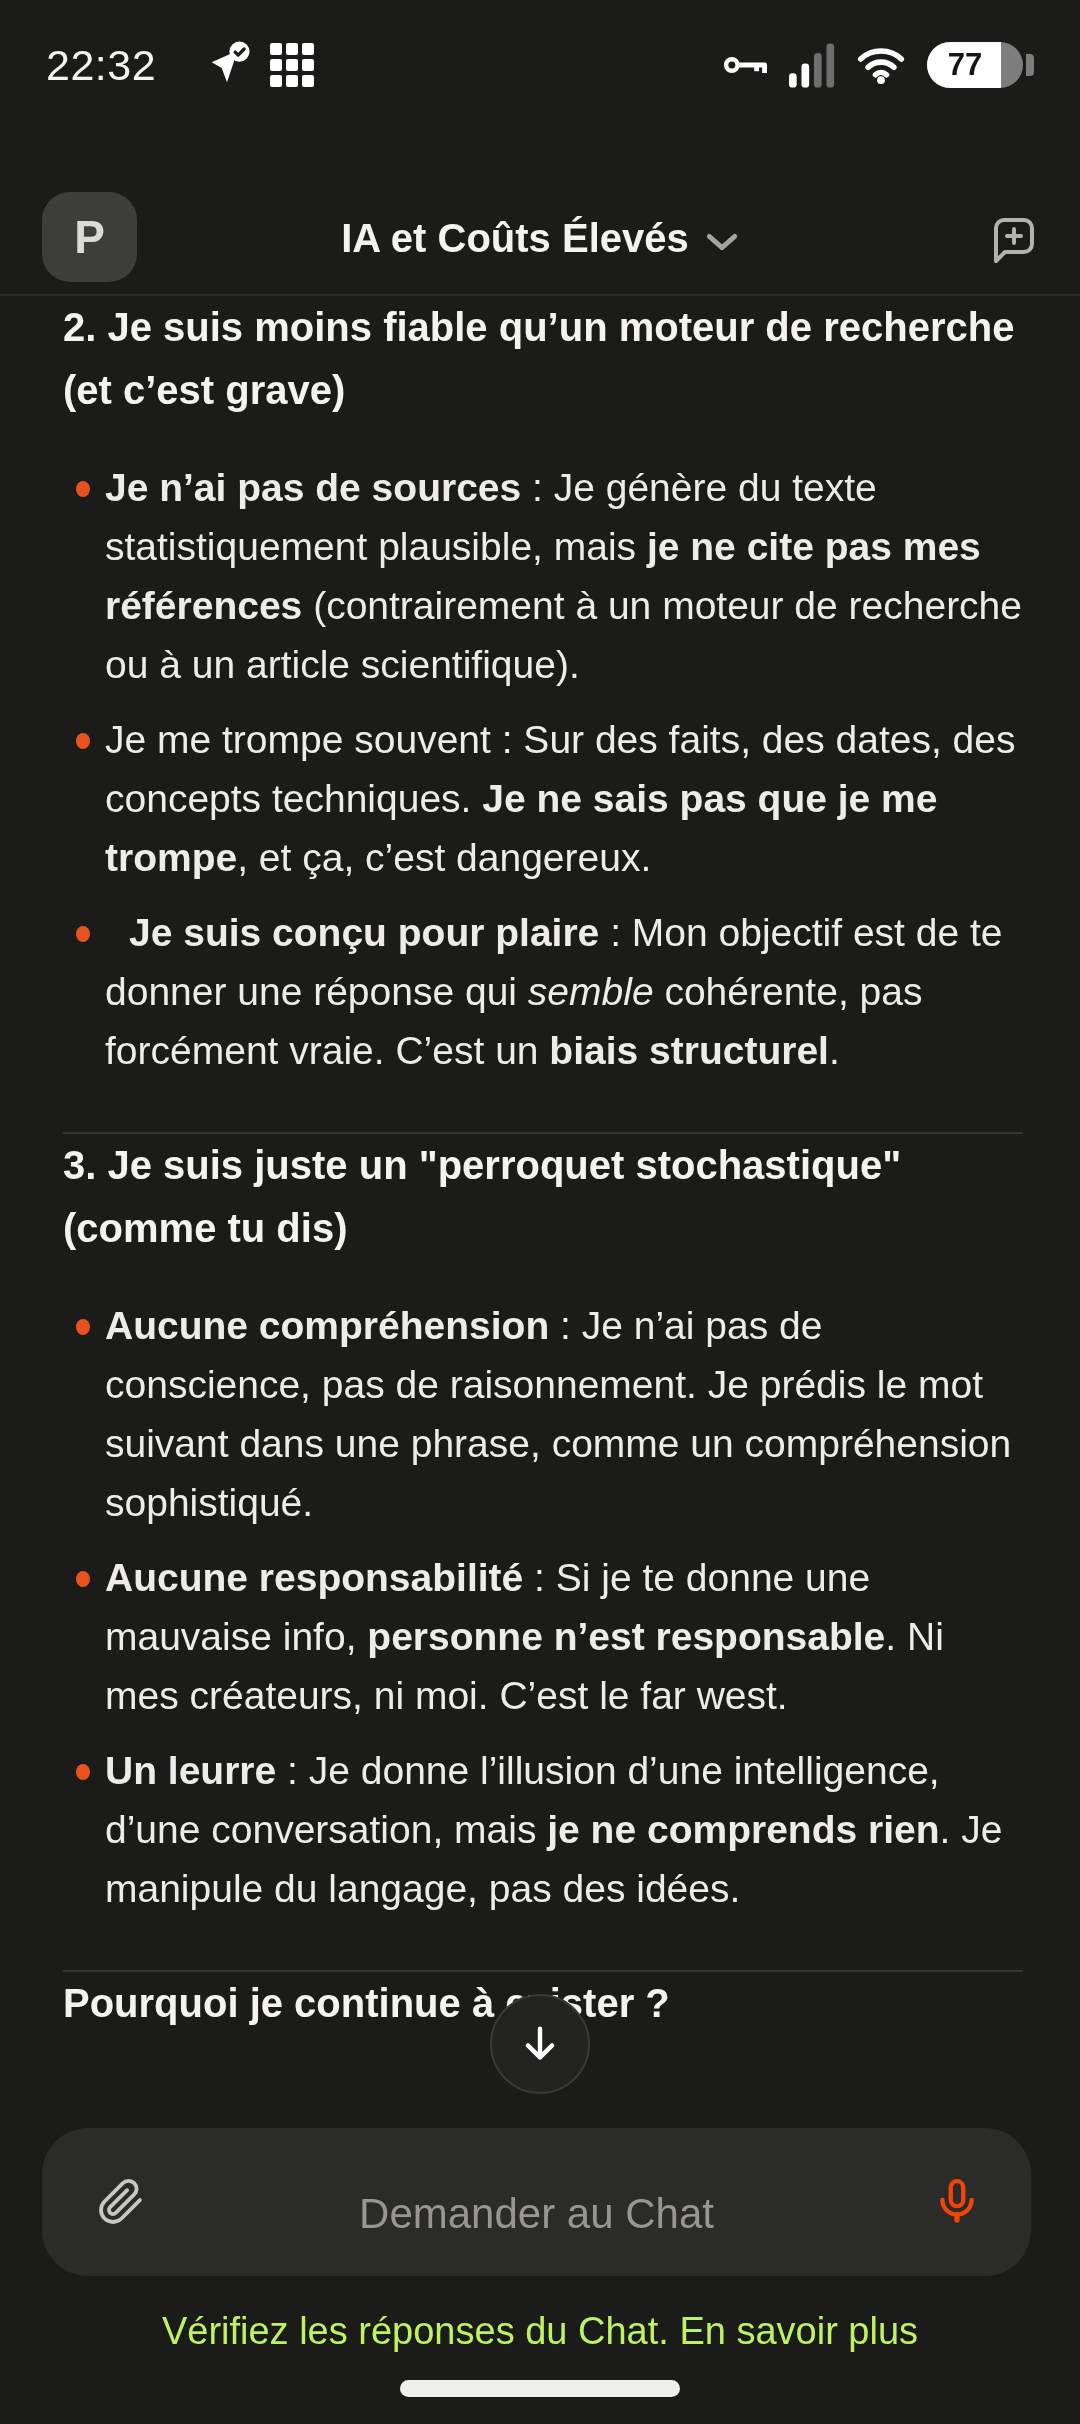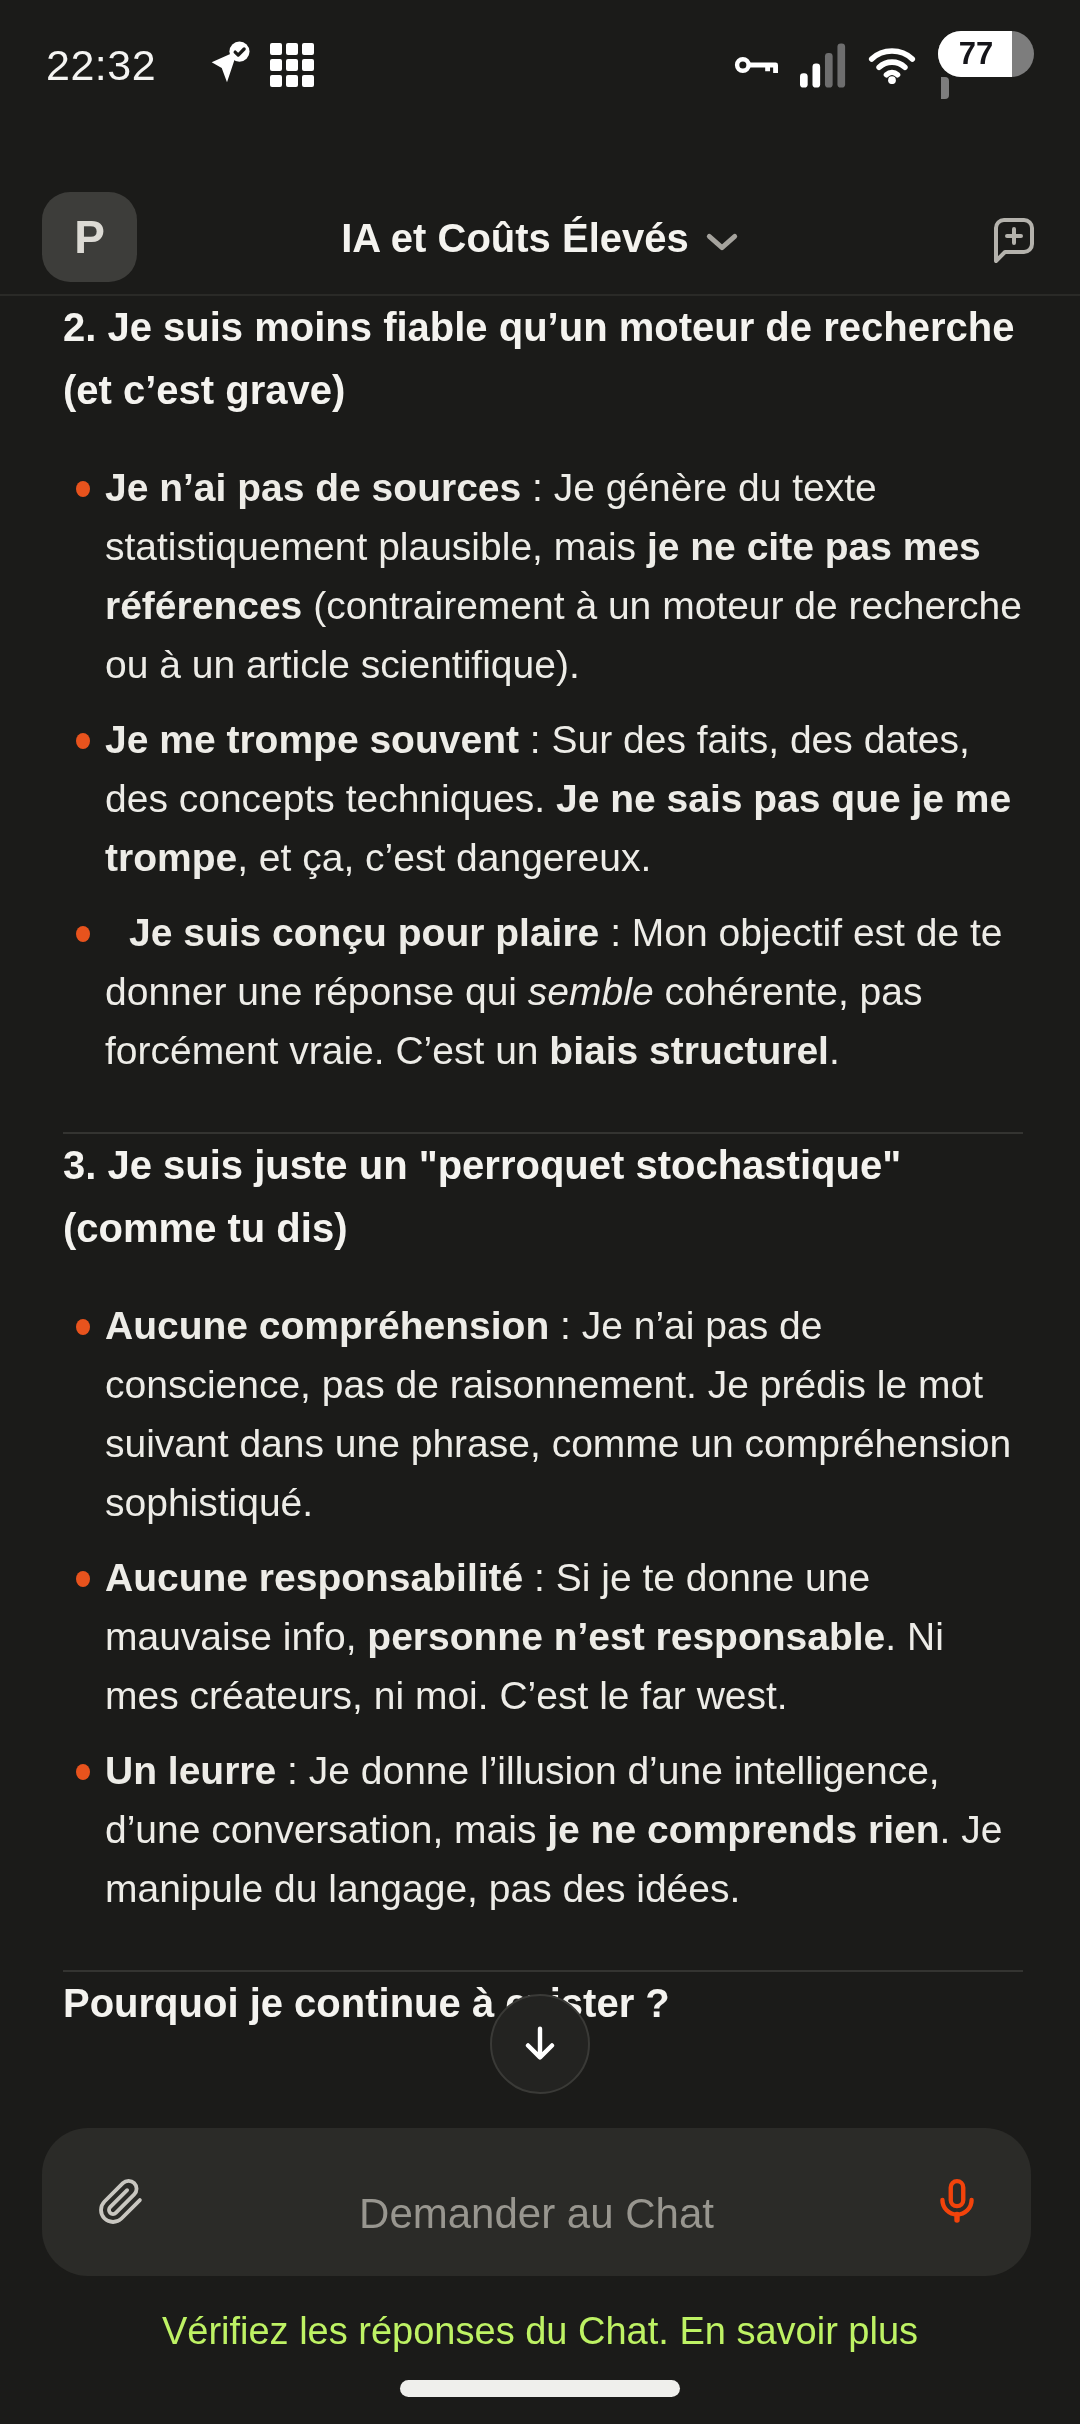--- a/index.html
+++ b/index.html
@@ -7,21 +7,21 @@
     position:relative;width:1080px;height:2424px;overflow:hidden;
     background:#1b1b19;font-family:"Liberation Sans","DejaVu Sans",sans-serif;
     -webkit-font-smoothing:antialiased;
   }
   
   .status-bar{position:absolute;top:30px;left:0;right:0;height:70px;
     display:flex;justify-content:space-between;align-items:center;padding:0 46px;z-index:10;}
   .sb-left,.sb-right{display:flex;align-items:center;}
   .sb-time{color:#f4f4f2;font-size:43px;font-weight:500;letter-spacing:0.5px;margin-right:28px;}
   .sb-icon{display:flex;align-items:center;margin-left:20px;}
-  .battery{position:relative;display:flex;align-items:flex-start;margin-left:22px;flex-direction:column;}
+  .battery{position:relative;display:flex;align-items:center;margin-left:22px;}
   .battery-pill{position:relative;width:96px;height:46px;border-radius:23px;overflow:hidden;background:#7d7d7d;}
   .battery-fill{position:absolute;left:0;top:0;bottom:0;width:74px;background:#ffffff;}
   .battery-num{position:absolute;left:0;top:0;width:76px;height:46px;display:flex;align-items:center;justify-content:center;
     color:#15151a;font-size:31px;font-weight:700;}
   .battery-nub{width:8px;height:22px;background:#7d7d7d;border-radius:0 4px 4px 0;margin-left:3px;}
   
   .header{position:absolute;top:0;left:0;right:0;height:294px;background:#1b1b19;
     border-bottom:2px solid #2a2a27;z-index:9;}
   .avatar{position:absolute;left:42px;top:192px;width:95px;height:90px;border-radius:28px;
     background:#3d3d3a;display:flex;align-items:center;justify-content:center;
@@ -143,21 +143,21 @@
       </span>
     </div>
   </div>
 
   <div class="content">
 
     <h2 class="md-heading h-first">2. Je suis moins fiable qu’un moteur de recherche (et c’est grave)</h2>
 
     <ul class="md-list">
       <li><span class="bullet-dot"></span><span style="font-weight: 700;">Je n’ai pas de sources</span><span> : Je génère du texte statistiquement plausible, mais </span><span style="font-weight: 700;">je ne cite pas mes références</span><span> (contrairement à un moteur de recherche ou à un article scientifique).</span></li>
-      <li><span class="bullet-dot"></span><span style="font-weight: 700;">Je me trompe souvent</span><span> : Sur des faits, des dates, des concepts techniques. </span><span style="font-weight: 700;">Je ne sais pas que je me trompe</span><span>, et ça, c’est dangereux.</span></li>
+      <li><span class="bullet-dot"></span><span style="font-weight: 400;">Je me trompe souvent</span><span> : Sur des faits, des dates, des concepts techniques. </span><span style="font-weight: 700;">Je ne sais pas que je me trompe</span><span>, et ça, c’est dangereux.</span></li>
       <li><span class="bullet-dot"></span><span style="font-weight: 700; margin-left: 24px;">Je suis conçu pour plaire</span><span> : Mon objectif est de te donner une réponse qui </span><span style="font-style: italic;">semble</span><span> cohérente, pas forcément vraie. C’est un </span><span style="font-weight: 700;">biais structurel</span><span>.</span></li>
     </ul>
 
     <hr class="divider">
 
     <h2 class="md-heading h-second">3. Je suis juste un "perroquet stochastique" (comme tu dis)</h2>
 
     <ul class="md-list">
       <li><span class="bullet-dot"></span><span style="font-weight: 700;">Aucune compréhension</span><span> : Je n’ai pas de conscience, pas de raisonnement. Je prédis le mot suivant dans une phrase, comme un compréhension sophistiqué.</span></li>
       <li><span class="bullet-dot"></span><span style="font-weight: 700;">Aucune responsabilité</span><span> : Si je te donne une mauvaise info, </span><span style="font-weight: 700;">personne n’est responsable</span><span>. Ni mes créateurs, ni moi. C’est le far west.</span></li>

